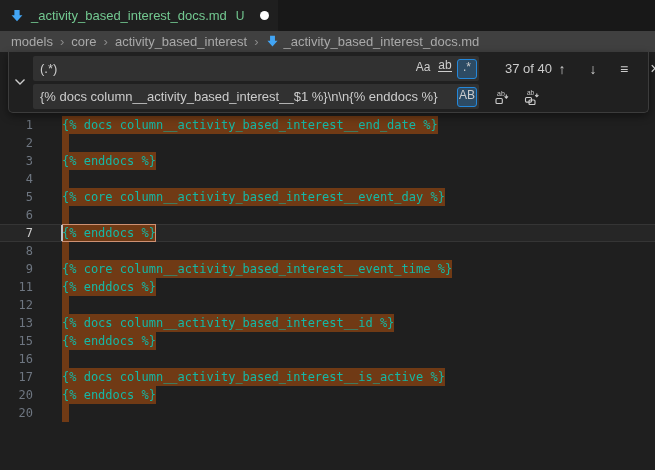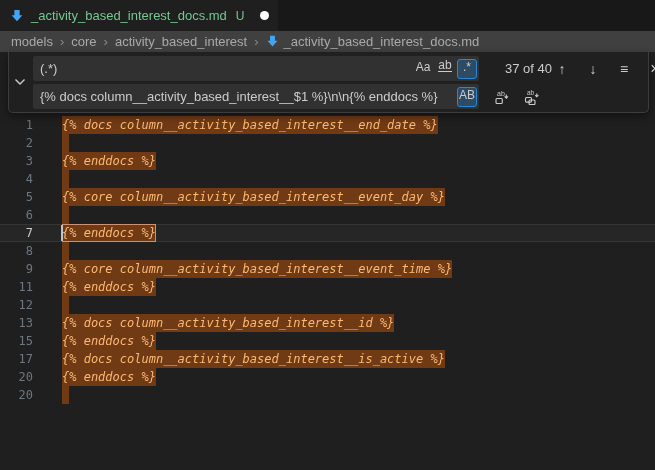--- a/index.html
+++ b/index.html
@@ -29,21 +29,21 @@
   .current-line-band { position:absolute; left:0; top:172px; width:655px; height:18px;
     background:rgba(255,255,255,0.035);
     border-top:1px solid rgba(255,255,255,0.07); border-bottom:1px solid rgba(255,255,255,0.07); }
   .lines { position:absolute; left:0; top:64px; width:655px; }
   .line { height:18px; line-height:18px; display:flex; white-space:pre; }
   .ln { width:33px; text-align:right; color:#6e7681; flex:0 0 auto;
     font-size:12px; user-select:none; }
   .ln.cur { color:#cccccc; }
   .code { margin-left:29px; position:relative; display:flex; }
   .match { display:inline-block; height:18px; line-height:18px;
-    background:#703a15; color:#fdba74;font-style:italic; }
+    background:#703a15; color:#14b8a6; }
   .match:empty { width:7px; }
   .match.current { outline:1px solid #ce9173; outline-offset:-1px; }
   .caret { position:absolute; left:-1px; top:1px; width:2px; height:16px; background:#bfc3c7; }
 
   
   .find-widget { position:absolute; left:8px; top:52px; width:641px; height:61px;
     background:#202020; border:1px solid #3c3c3c; border-top:none;
     border-radius:0 0 5px 5px; box-shadow:0 3px 8px rgba(0,0,0,0.45);
     font-size:13px; color:#cccccc; }
   .toggle-strip { position:absolute; left:0; top:0; bottom:0; width:22px;
@@ -103,20 +103,21 @@
     <div class="line"><span class="ln">4</span><span class="code"><span class="match"></span></span></div>
     <div class="line"><span class="ln">5</span><span class="code"><span class="match">{% core column__activity_based_interest__event_day %}</span></span></div>
     <div class="line"><span class="ln">6</span><span class="code"><span class="match"></span></span></div>
     <div class="line"><span class="ln cur">7</span><span class="code"><span class="caret"></span><span class="match current">{% enddocs %}</span></span></div>
     <div class="line"><span class="ln">8</span><span class="code"><span class="match"></span></span></div>
     <div class="line"><span class="ln">9</span><span class="code"><span class="match">{% core column__activity_based_interest__event_time %}</span></span></div>
     <div class="line"><span class="ln">11</span><span class="code"><span class="match">{% enddocs %}</span></span></div>
     <div class="line"><span class="ln">12</span><span class="code"><span class="match"></span></span></div>
     <div class="line"><span class="ln">13</span><span class="code"><span class="match">{% docs column__activity_based_interest__id %}</span></span></div>
     <div class="line"><span class="ln">15</span><span class="code"><span class="match">{% enddocs %}</span></span></div>
+    <div class="line"><span class="ln">16</span><span class="code"><span class="match"></span></span></div>
     <div class="line"><span class="ln">17</span><span class="code"><span class="match">{% docs column__activity_based_interest__is_active %}</span></span></div>
     <div class="line"><span class="ln">20</span><span class="code"><span class="match">{% enddocs %}</span></span></div>
     <div class="line"><span class="ln">20</span><span class="code"><span class="match"></span></span></div>
   </div>
 </div>
 
 <div class="find-widget">
   <div class="toggle-strip">
     <svg width="12" height="8" viewBox="0 0 12 8">
       <polyline points="1.5,1.5 6,6 10.5,1.5" fill="none" stroke="#cccccc" stroke-width="1.4"></polyline>

